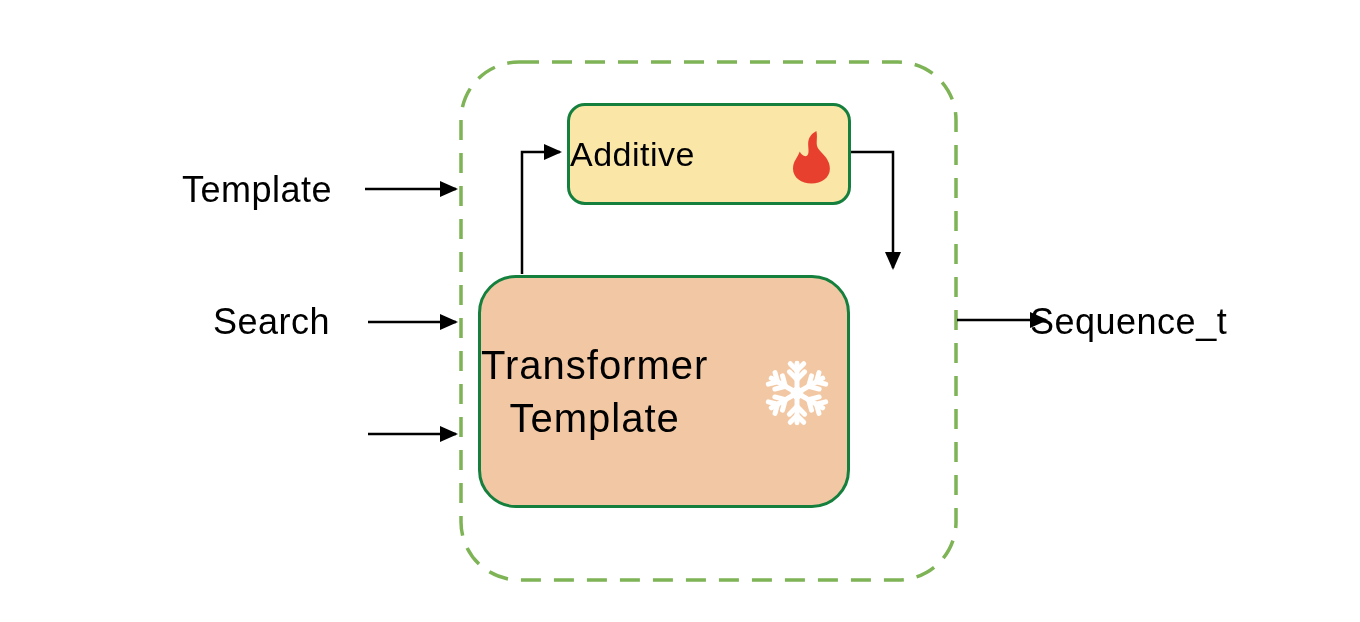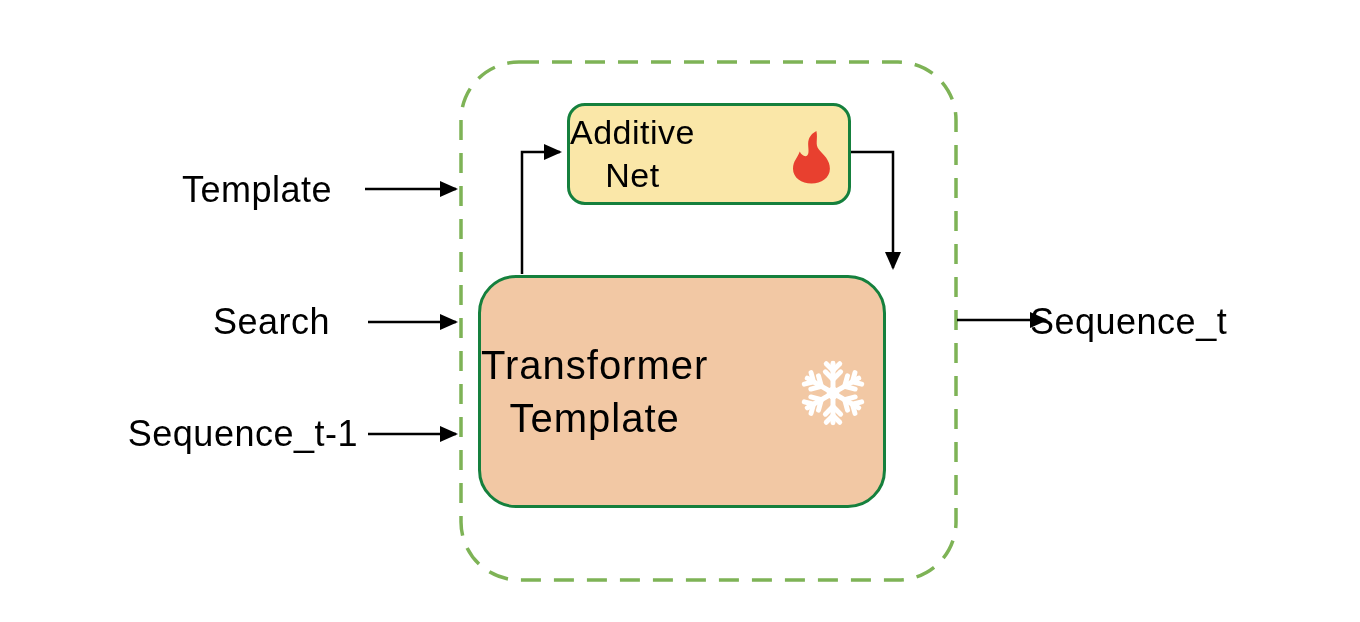--- a/index.html
+++ b/index.html
@@ -54,21 +54,21 @@
     border-radius: 18px;
   }
   #additive-net-box .node-text {
     font-size: 34px;
     line-height: 43px;
     letter-spacing: 0.5px;
   }
   #transformer-box {
     left: 478px;
     top: 275px;
-    width: 408px;
+    width: 372px;
     height: 233px;
     background: #F2C8A4;
     border-radius: 38px;
   }
   #transformer-box .node-text {
     font-size: 40px;
     line-height: 53px;
     letter-spacing: 1px;
   }
   .corner-icon {
@@ -109,28 +109,26 @@
 
     <path d="M522,274 L522,152 L560,152" fill="none" stroke="#000000" stroke-width="2.5" marker-end="url(#arrowhead)"></path>
 
     <path d="M849,152 L893,152 L893,268" fill="none" stroke="#000000" stroke-width="2.5" marker-end="url(#arrowhead)"></path>
   </svg>
 
   <div class="io-label right-aligned" style="left:140px; top:322px; width:190px;">Search</div>
 
   <div class="io-label right-aligned" style="left:140px; top:190px; width:192px;">Template</div>
 
-  <div class="io-label right-aligned" style="left:58px; top:434px; width:300px;">Sequence_t-1</div>
 
   <div class="io-label" style="left:1030px; top:322px;">Sequence_t</div>
 
   <div class="node" id="additive-net-box">
     <div class="node-text">
       <div>Additive</div>
-      <div>Net</div>
     </div>
     <svg class="corner-icon" id="flame-icon" viewBox="0 0 48 60" xmlns="http://www.w3.org/2000/svg">
       <path fill="#E8402F" d="M30 1 C32 10 28 16 33 22 C38 28 45 33 45 43 C45 53 35.5 59.5 24.5 59.5
                C13.5 59.5 4 53 4 43 C4 34.5 9.5 30.5 11.5 24
                C13.5 28.5 18 30.5 20 28 C23 24.5 19.5 16.5 21.5 10.5
                C23.5 5 26.5 3 30 1 Z"></path>
     </svg>
   </div>
 
   <div class="node" id="transformer-box">

